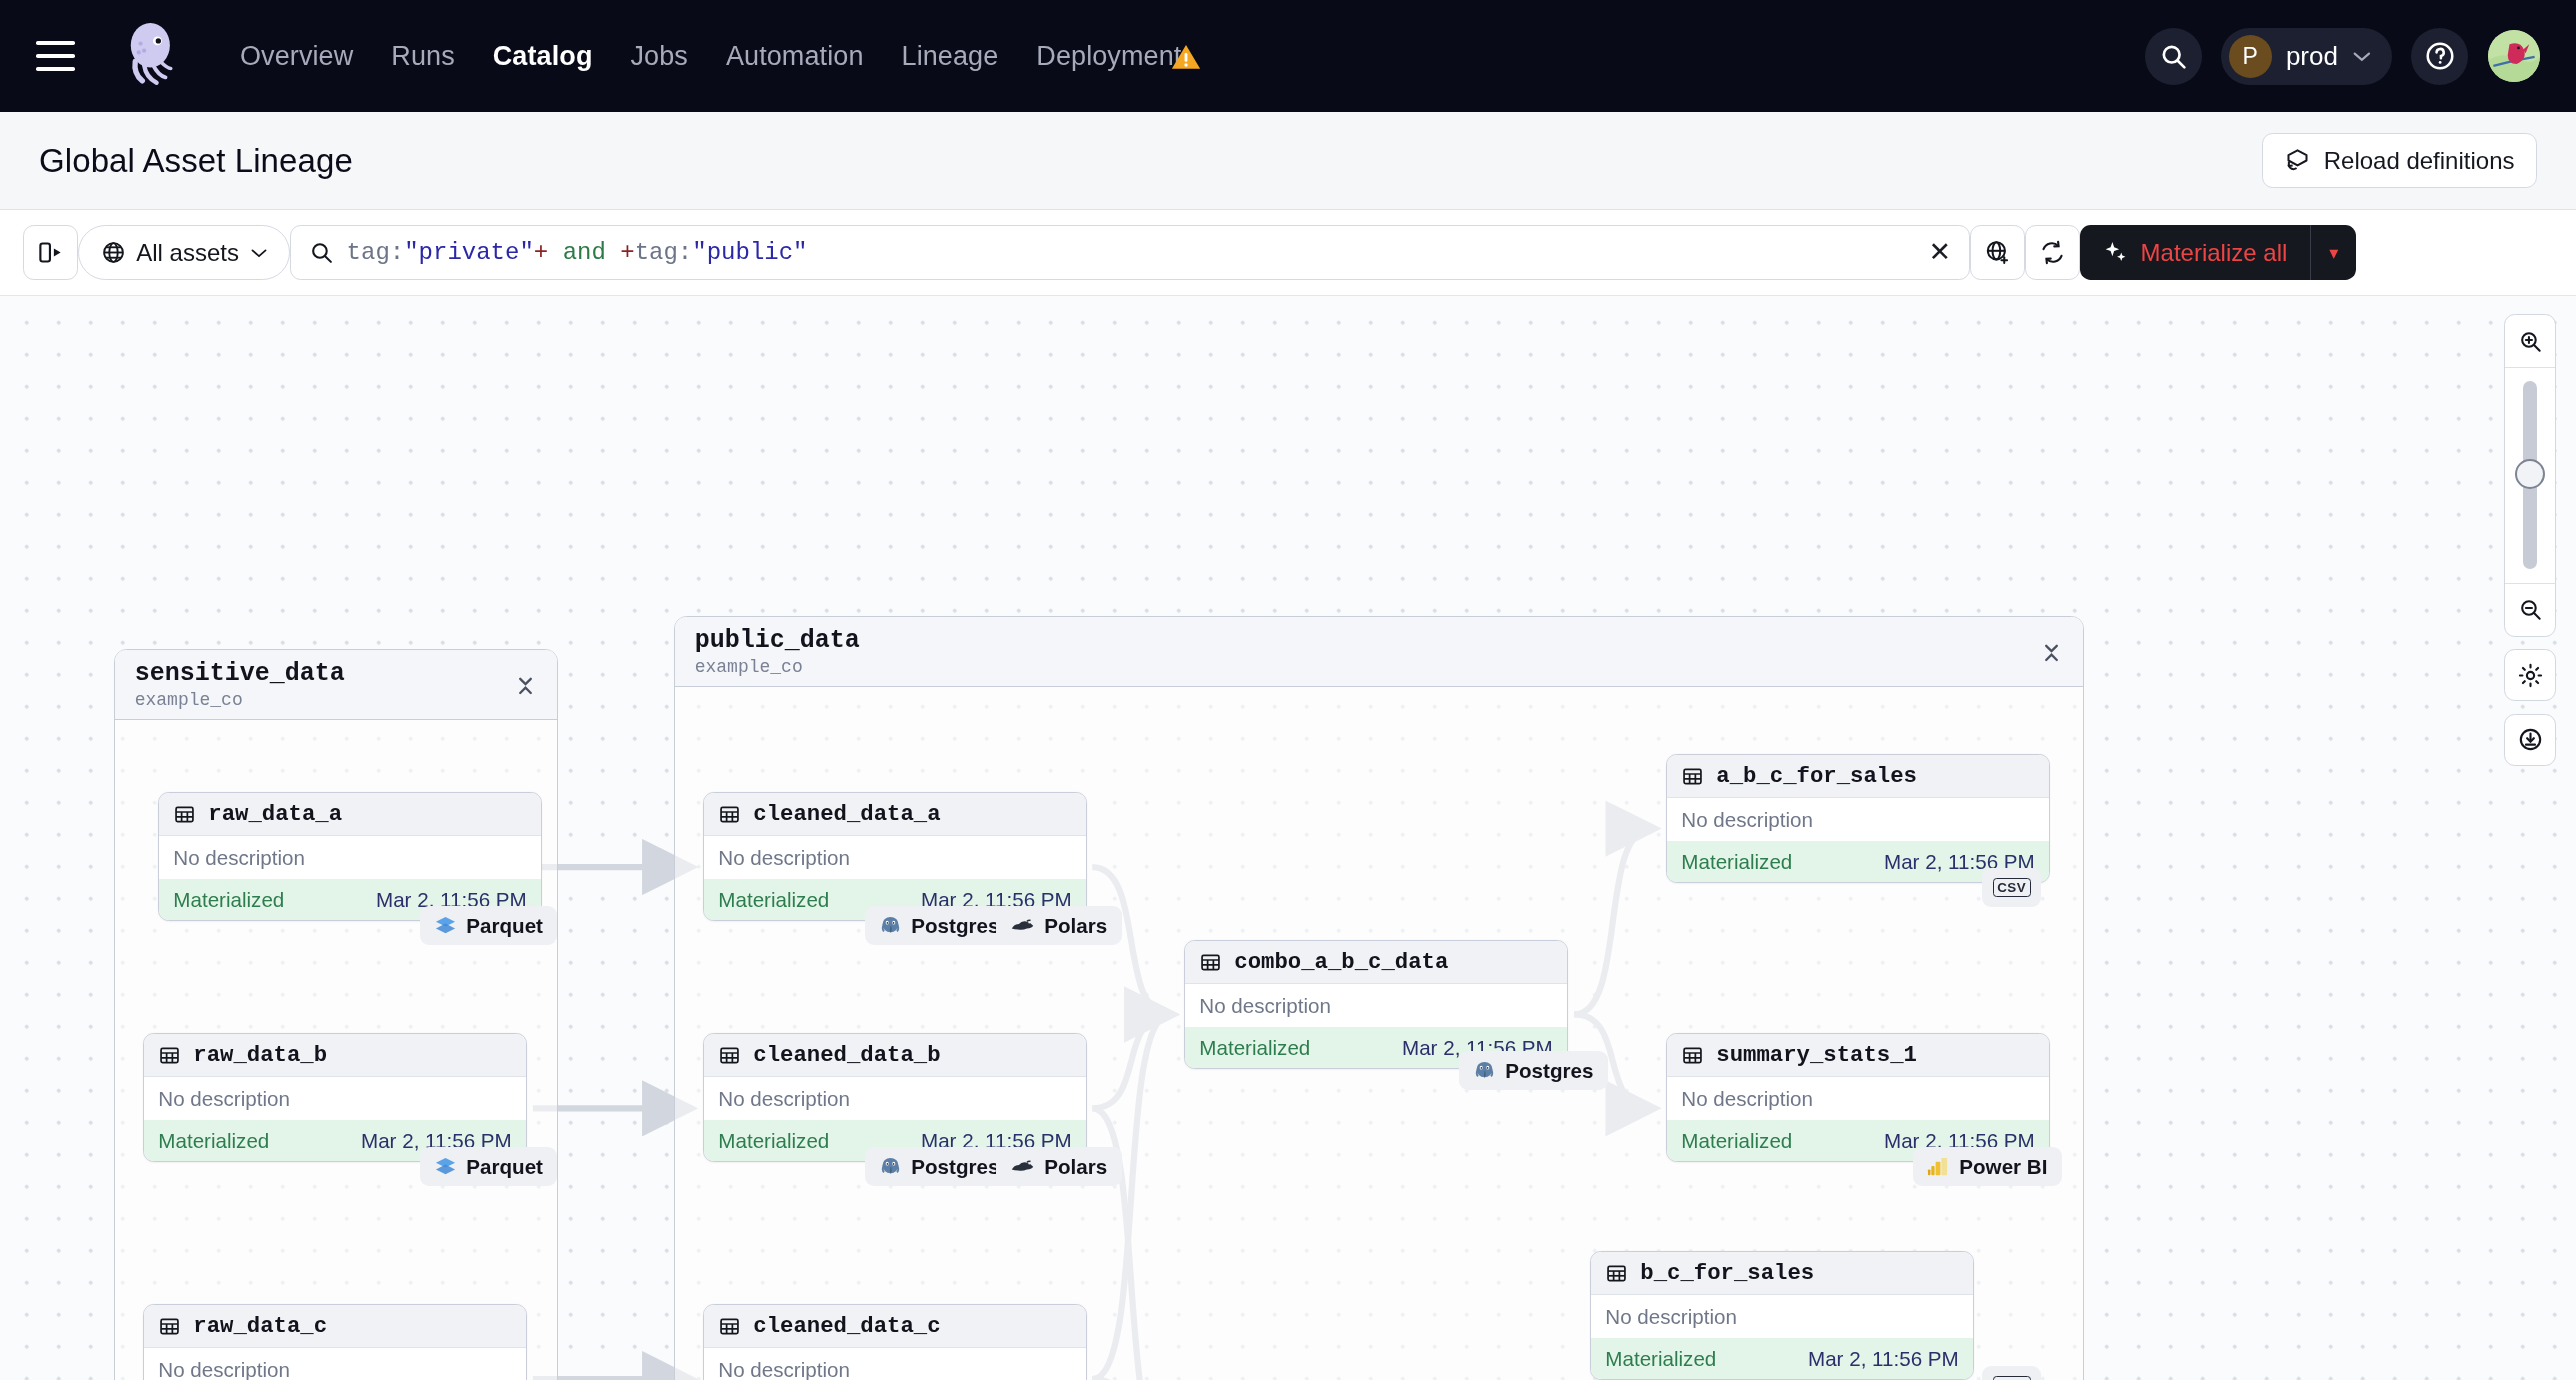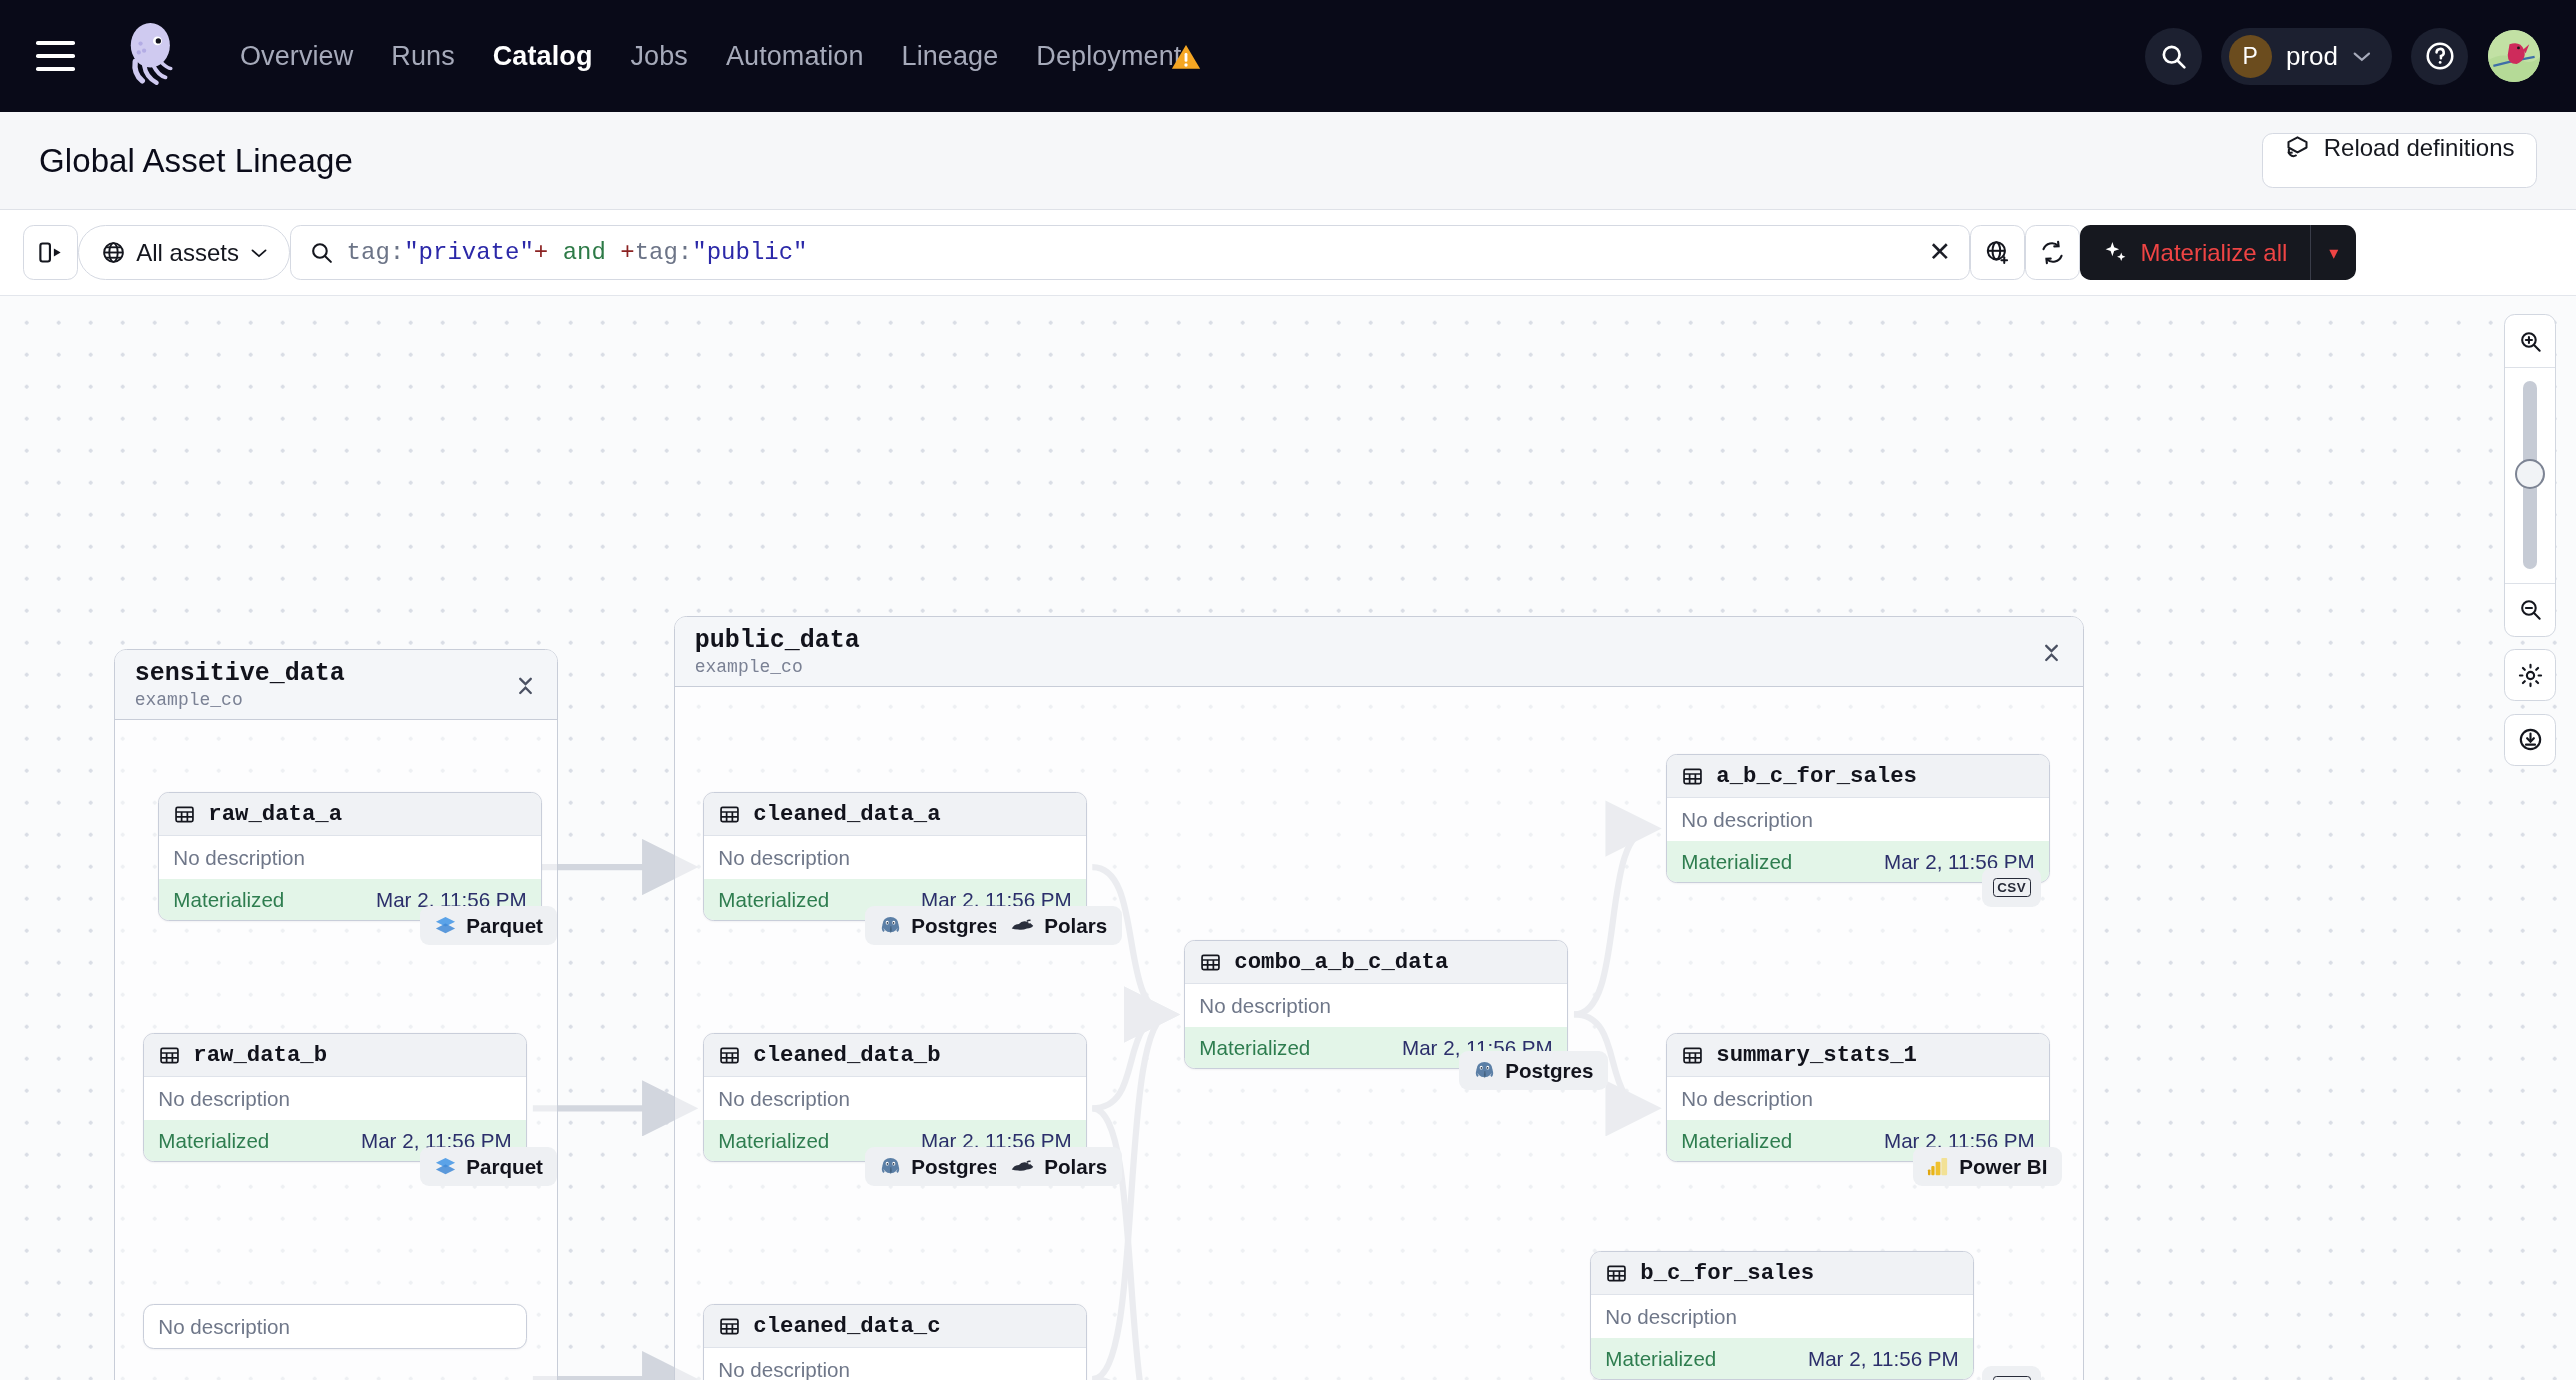--- a/index.html
+++ b/index.html
@@ -36,21 +36,21 @@
     background: #BFE0A8; cursor: pointer; }
 
   
   #pagehdr {
     height: 98px; background: #F6F7F9; border-bottom: 0.9px solid #DFE2E8;
     display: flex; align-items: center; padding: 0 39px;
   }
   #pagehdr .title { font-size: 33px; color: #0B0C1A; letter-spacing: 0.1px; }
   .reload-btn {
     margin-left: auto; height: 55px; border: 0.9px solid #D5D9E2; border-radius: 10.7px;
-    background: #fff; display: flex; align-items: flex-start; gap: 12.5px; padding: 0 21.5px;
+    background: #fff; display: flex; align-items: center; gap: 12.5px; padding: 0 21.5px;
     font-size: 24px; color: #16181F; cursor: pointer;
   }
 
   
   #toolbar {
     height: 86px; background: #fff; display: flex; align-items: center;
     padding: 0 23px; gap: 0; border-bottom: 0.9px solid #E3E6EC;
   }
   .tb-sq {
     width: 55px; height: 55px; border: 0.9px solid #D5D9E2; border-radius: 10.7px;
@@ -361,20 +361,30 @@
           </svg>
       <div class="node-title">raw_data_b</div>
     </div>
     <div class="node-desc">No description</div>
     <div class="node-status">
       <span class="lbl">Materialized</span>
       <span class="ts">Mar 2, 11:56 PM</span>
     </div>
       </div>
       <div class="node" style="left: 143px; top: 1008px;">
+    <div class="node-hdr">
+      <svg width="23" height="23" viewBox="0 0 24 24" fill="none" stroke="#15171F" stroke-width="1.8">
+     <rect x="3.2" y="4.6" width="17.6" height="14.8" rx="1.6"></rect>
+     <line x1="3.2" y1="9.4" x2="20.8" y2="9.4"></line>
+            <line x1="3.2" y1="14.4" x2="20.8" y2="14.4"></line>
+     <line x1="9" y1="9.4" x2="9" y2="19.4"></line>
+            <line x1="15" y1="9.4" x2="15" y2="19.4"></line>
+          </svg>
+      <div class="node-title">raw_data_c</div>
+    </div>
     <div class="node-desc">No description</div>
     </div>
       <div class="node" style="left: 703px; top: 496px;">
     <div class="node-hdr">
       <svg width="23" height="23" viewBox="0 0 24 24" fill="none" stroke="#15171F" stroke-width="1.8">
      <rect x="3.2" y="4.6" width="17.6" height="14.8" rx="1.6"></rect>
      <line x1="3.2" y1="9.4" x2="20.8" y2="9.4"></line>
             <line x1="3.2" y1="14.4" x2="20.8" y2="14.4"></line>
      <line x1="9" y1="9.4" x2="9" y2="19.4"></line>
             <line x1="15" y1="9.4" x2="15" y2="19.4"></line>

